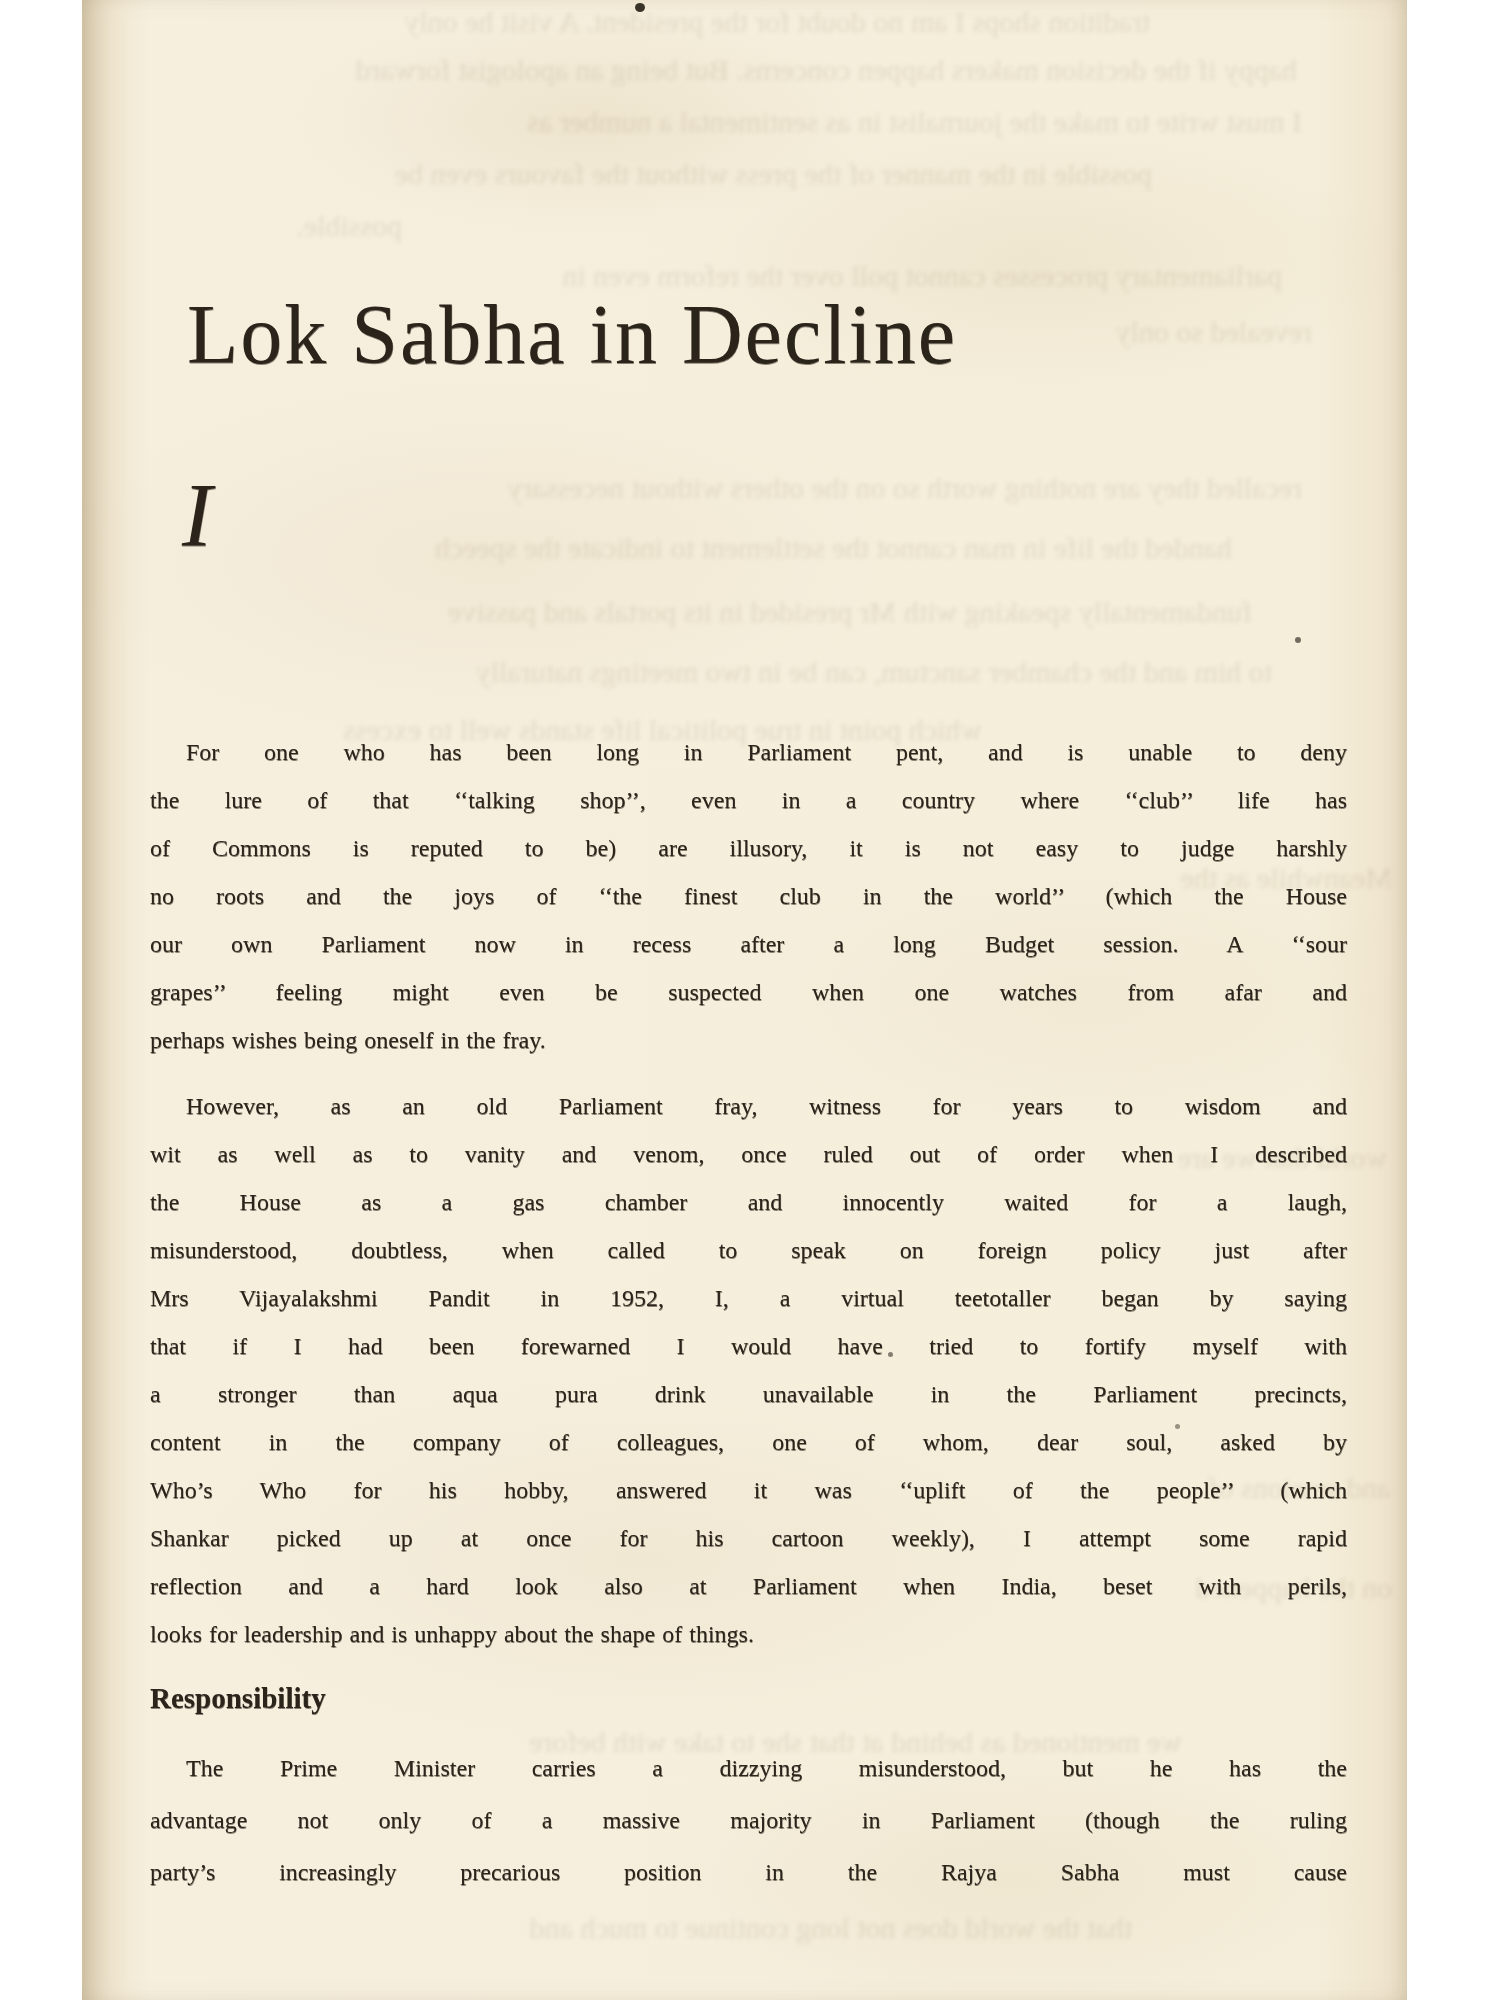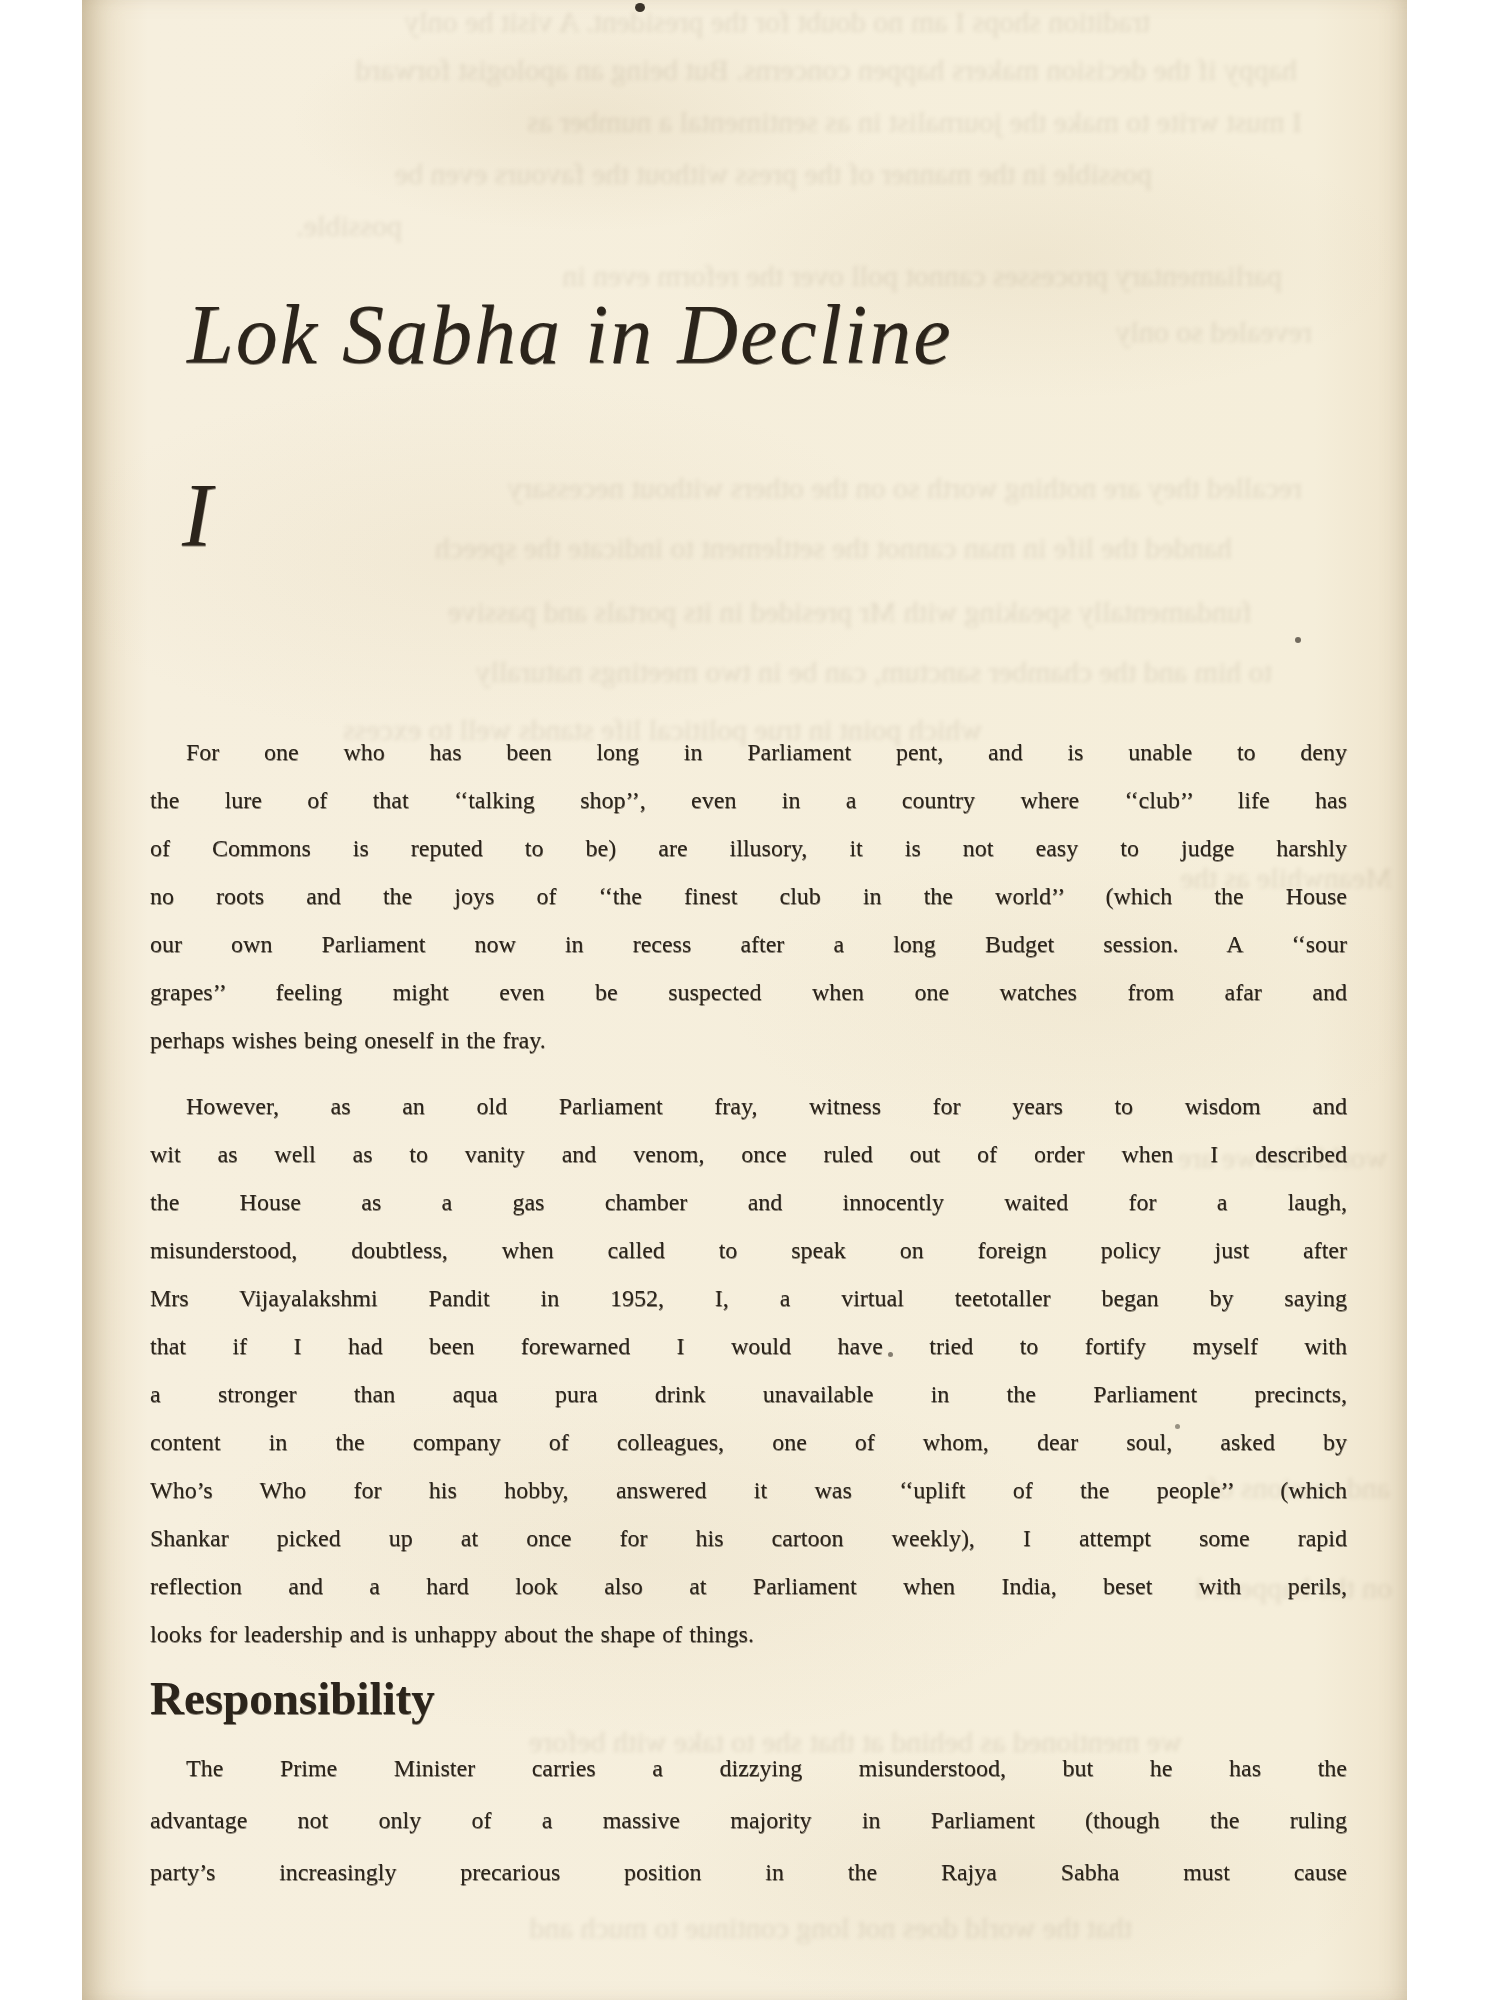--- a/index.html
+++ b/index.html
@@ -55,21 +55,20 @@
     text-shadow: 0.4px 0.5px 0.6px rgba(43,36,27,0.55);
     filter: blur(0.3px);
   }
   .title {
     position: absolute;
     left: 105px;
     top: 288px;
     margin: 0;
     font-size: 84px;
     font-weight: normal;
-    font-style: italic;
     letter-spacing: 2px;
     line-height: 94px;
     white-space: nowrap;
   }
   .numeral {
     position: absolute;
     left: 100px;
     top: 468px;
     font-size: 90px;
     font-style: italic;
@@ -92,21 +91,21 @@
     height: 52px;
     line-height: 52px;
   }
   .line.indent { text-indent: 36px; }
   .line.last   { text-align-last: left; }
   .subheading {
     position: absolute;
     left: 68px;
     top: 1676px;
     margin: 0;
-    font-size: 47px;
+    font-size: 29px;
     font-weight: bold;
     line-height: 44px;
   }
   .speck {
     position: absolute;
     border-radius: 50%;
     background: #3a332a;
     pointer-events: none;
   }
 </style>

